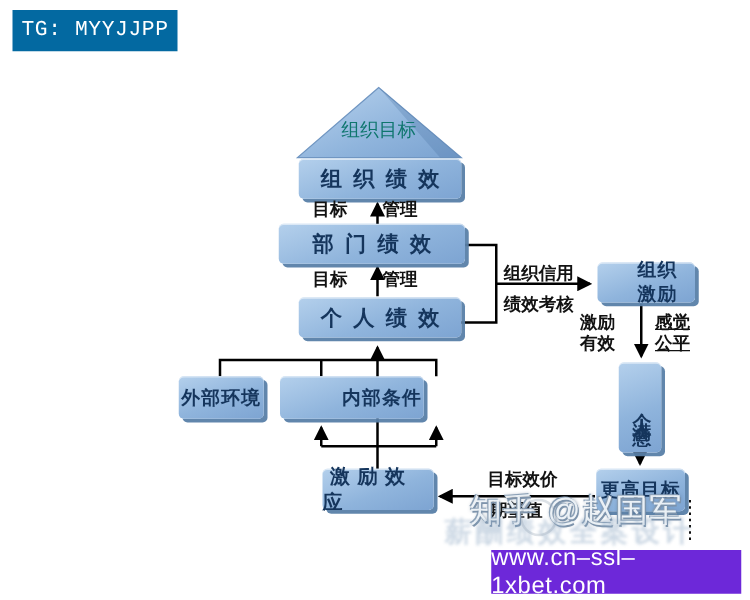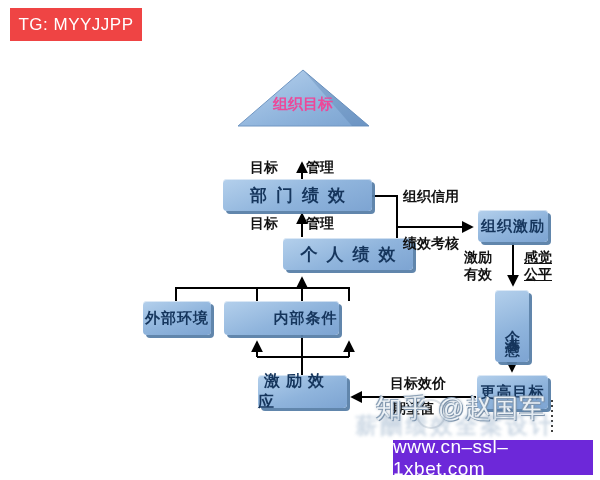--- a/index.html
+++ b/index.html
@@ -13,43 +13,43 @@
   .node{
     position:absolute;z-index:2;
     display:flex;align-items:center;justify-content:center;
     background:linear-gradient(160deg,#b4d0ec 0%,#8fb4dc 55%,#7da4d2 100%);
     box-shadow:3px 3px 0 0 rgba(88,128,168,0.95), inset 0 1px 0 rgba(255,255,255,0.55);
     border-radius:4px;
     color:#15355c;font-weight:bold;
   }
   .n-orgperf  {left:239px;top:127px;width:130px;height:32px;font-size:17px;letter-spacing:9px;text-indent:9px;}
   .n-deptperf {left:223px;top:179px;width:149px;height:32px;font-size:17px;letter-spacing:9px;text-indent:9px;}
-  .n-persperf {left:239px;top:238px;width:130px;height:32px;font-size:17px;letter-spacing:9px;text-indent:9px;margin-left:44px;}
-  .n-orginc   {left:478px;top:210px;width:70px;height:32px;font-size:15px;letter-spacing:1px;}
+  .n-persperf {left:239px;top:238px;width:130px;height:32px;font-size:17px;letter-spacing:9px;text-indent:9px;}
+  .n-orginc   {left:478px;top:210px;width:46px;height:32px;font-size:15px;letter-spacing:1px;padding-left:32px;}
   .n-satisf   {left:495px;top:290px;width:34px;height:72px;font-size:15px;
                writing-mode:vertical-lr;text-orientation:upright;letter-spacing:4px;}
   .n-higher   {left:477px;top:375px;width:71px;height:34px;font-size:15px;letter-spacing:1px;}
   .n-extenv   {left:143px;top:301px;width:68px;height:34px;font-size:15px;letter-spacing:1px;}
   .n-intcond  {left:224px;top:301px;width:67px;height:34px;font-size:15px;letter-spacing:1px;padding-left:48px;}
   .n-skill    {left:315px;top:301px;width:66px;height:34px;font-size:15px;letter-spacing:1px;}
   .n-inceff   {left:258px;top:375px;width:89px;height:33px;font-size:16px;letter-spacing:6px;text-indent:6px;}
   .pyr-label{
     position:absolute;left:248px;top:95px;width:110px;z-index:2;
-    text-align:center;font-size:15px;font-weight:bold;color:#ec4899;
+    text-align:center;font-size:15px;font-weight:normal;color:#0f766e;
   }
   
   .lbl{
     position:absolute;z-index:2;font-size:14px;font-weight:bold;color:#121212;
     text-align:left;white-space:pre-line;line-height:17px;
   }
   .l-goal-top {left:250px;top:159px;width:44px;}
   .l-mgmt-top {left:306px;top:159px;width:44px;}
   .l-goal-mid {left:250px;top:215px;width:44px;}
   .l-mgmt-mid {left:306px;top:215px;width:44px;}
-  .l-credit   {left:403px;top:188px;width:66px;}
+  .l-credit   {left:403px;top:210px;width:66px;}
   .l-review   {left:403px;top:235px;width:66px;}
   .l-inceff   {left:464px;top:249px;width:34px;}
   .l-fair     {left:524px;top:249px;width:34px;text-decoration:underline;}
   .l-valence  {left:390px;top:375px;width:64px;}
   .l-expect   {left:392px;top:400px;width:52px;}
   
   .wm1{
     position:absolute;left:356px;top:391px;width:210px;z-index:3;
     font-size:26px;font-weight:normal;letter-spacing:1px;text-align:center;
     color:rgba(243,247,251,0.92);
@@ -62,22 +62,22 @@
     color:#8ba6c2;opacity:0.42;filter:blur(1.4px);
     pointer-events:none;
   }
   .wm-stamp{
     position:absolute;left:416px;top:399px;width:26px;height:26px;z-index:3;
     border:2px solid #97a6b6;border-radius:50%;opacity:0.32;filter:blur(0.6px);
   }
   
   .badge{
     position:absolute;left:10px;top:8px;width:132px;height:33px;z-index:4;
-    background:#ef4444;color:#ffffff;font-size:17px;
-    display:flex;align-items:center;justify-content:center;letter-spacing:0.5px;
+    background:#0369a1;color:#ffffff;font-size:17px;
+    display:flex;align-items:center;justify-content:center;letter-spacing:0.5px;font-family:Liberation Mono, monospace;
   }
   .banner{
     position:absolute;left:393px;top:440px;width:200px;height:35px;z-index:4;
     background:#6d28d9;color:#ffffff;font-size:19px;
     display:flex;align-items:center;justify-content:center;letter-spacing:0.5px;
   }
 </style>
 </head>
 <body>
 
@@ -120,20 +120,21 @@
       <path d="M257,357 H349"></path>
       <path d="M257,357 V342" marker-end="url(#ah)"></path>
       <path d="M349,357 V342" marker-end="url(#ah)"></path>
     </g>
 
     <path d="M552,400 V432" stroke="#000" stroke-width="1.5" stroke-dasharray="2 3" fill="none"></path>
   </svg>
 
   <div class="pyr-label">组织目标</div>
 
+  <div class="node n-orgperf">组织绩效</div>
   <div class="node n-deptperf">部门绩效</div>
   <div class="node n-persperf">个人绩效</div>
 
   <div class="node n-orginc">组织激励</div>
   <div class="node n-satisf">个人满意</div>
   <div class="node n-higher">更高目标</div>
 
   <div class="node n-extenv">外部环境</div>
   <div class="node n-intcond">内部条件</div>
   <div class="node n-inceff">激励效应</div>

